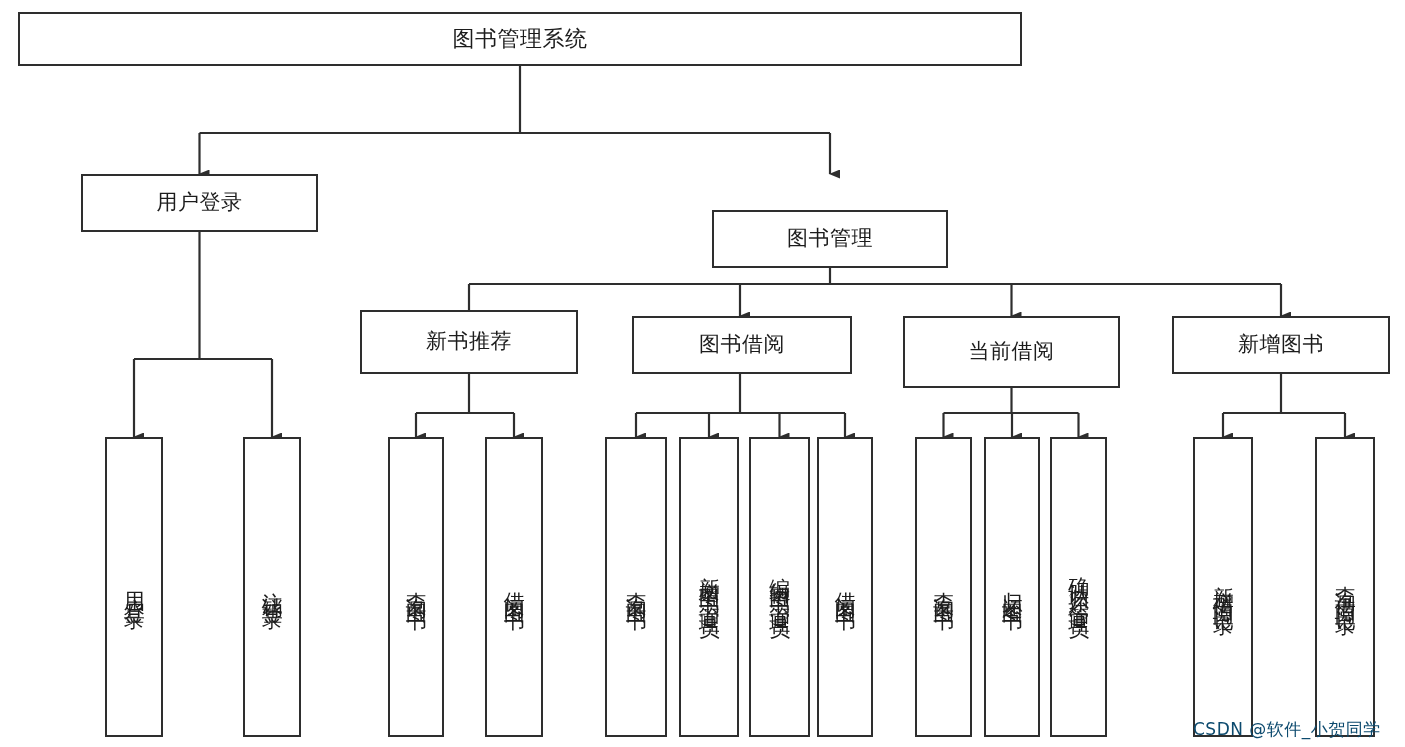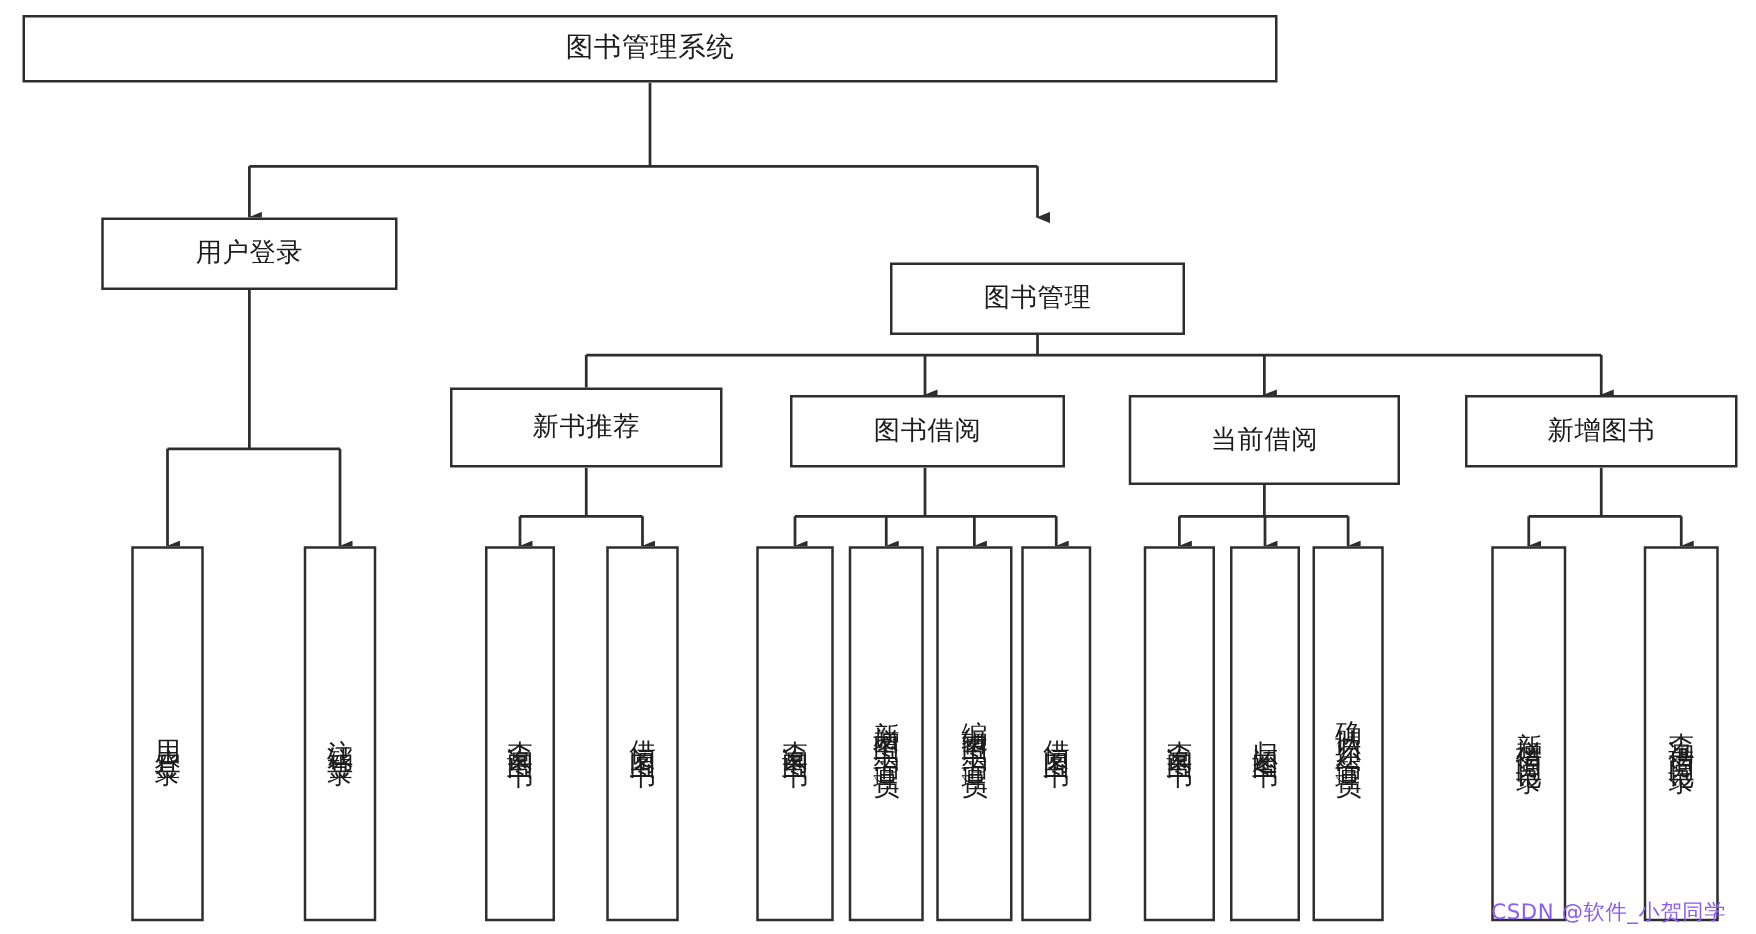--- a/index.html
+++ b/index.html
@@ -52,21 +52,21 @@
     padding: 6px 0;
   }
   .node.vert .vtext {
     writing-mode: vertical-rl;
     text-orientation: upright;
     white-space: nowrap;
   }
   .watermark {
     position: absolute;
     font-size: 17px;
-    color: #8b5cf6;
+    color: #0c4a6e;
     white-space: nowrap;
     letter-spacing: 0.5px;
   }
 </style>
 </head>
 <body>
 
 <div id="canvas">
   <svg id="edges">
     <defs>

